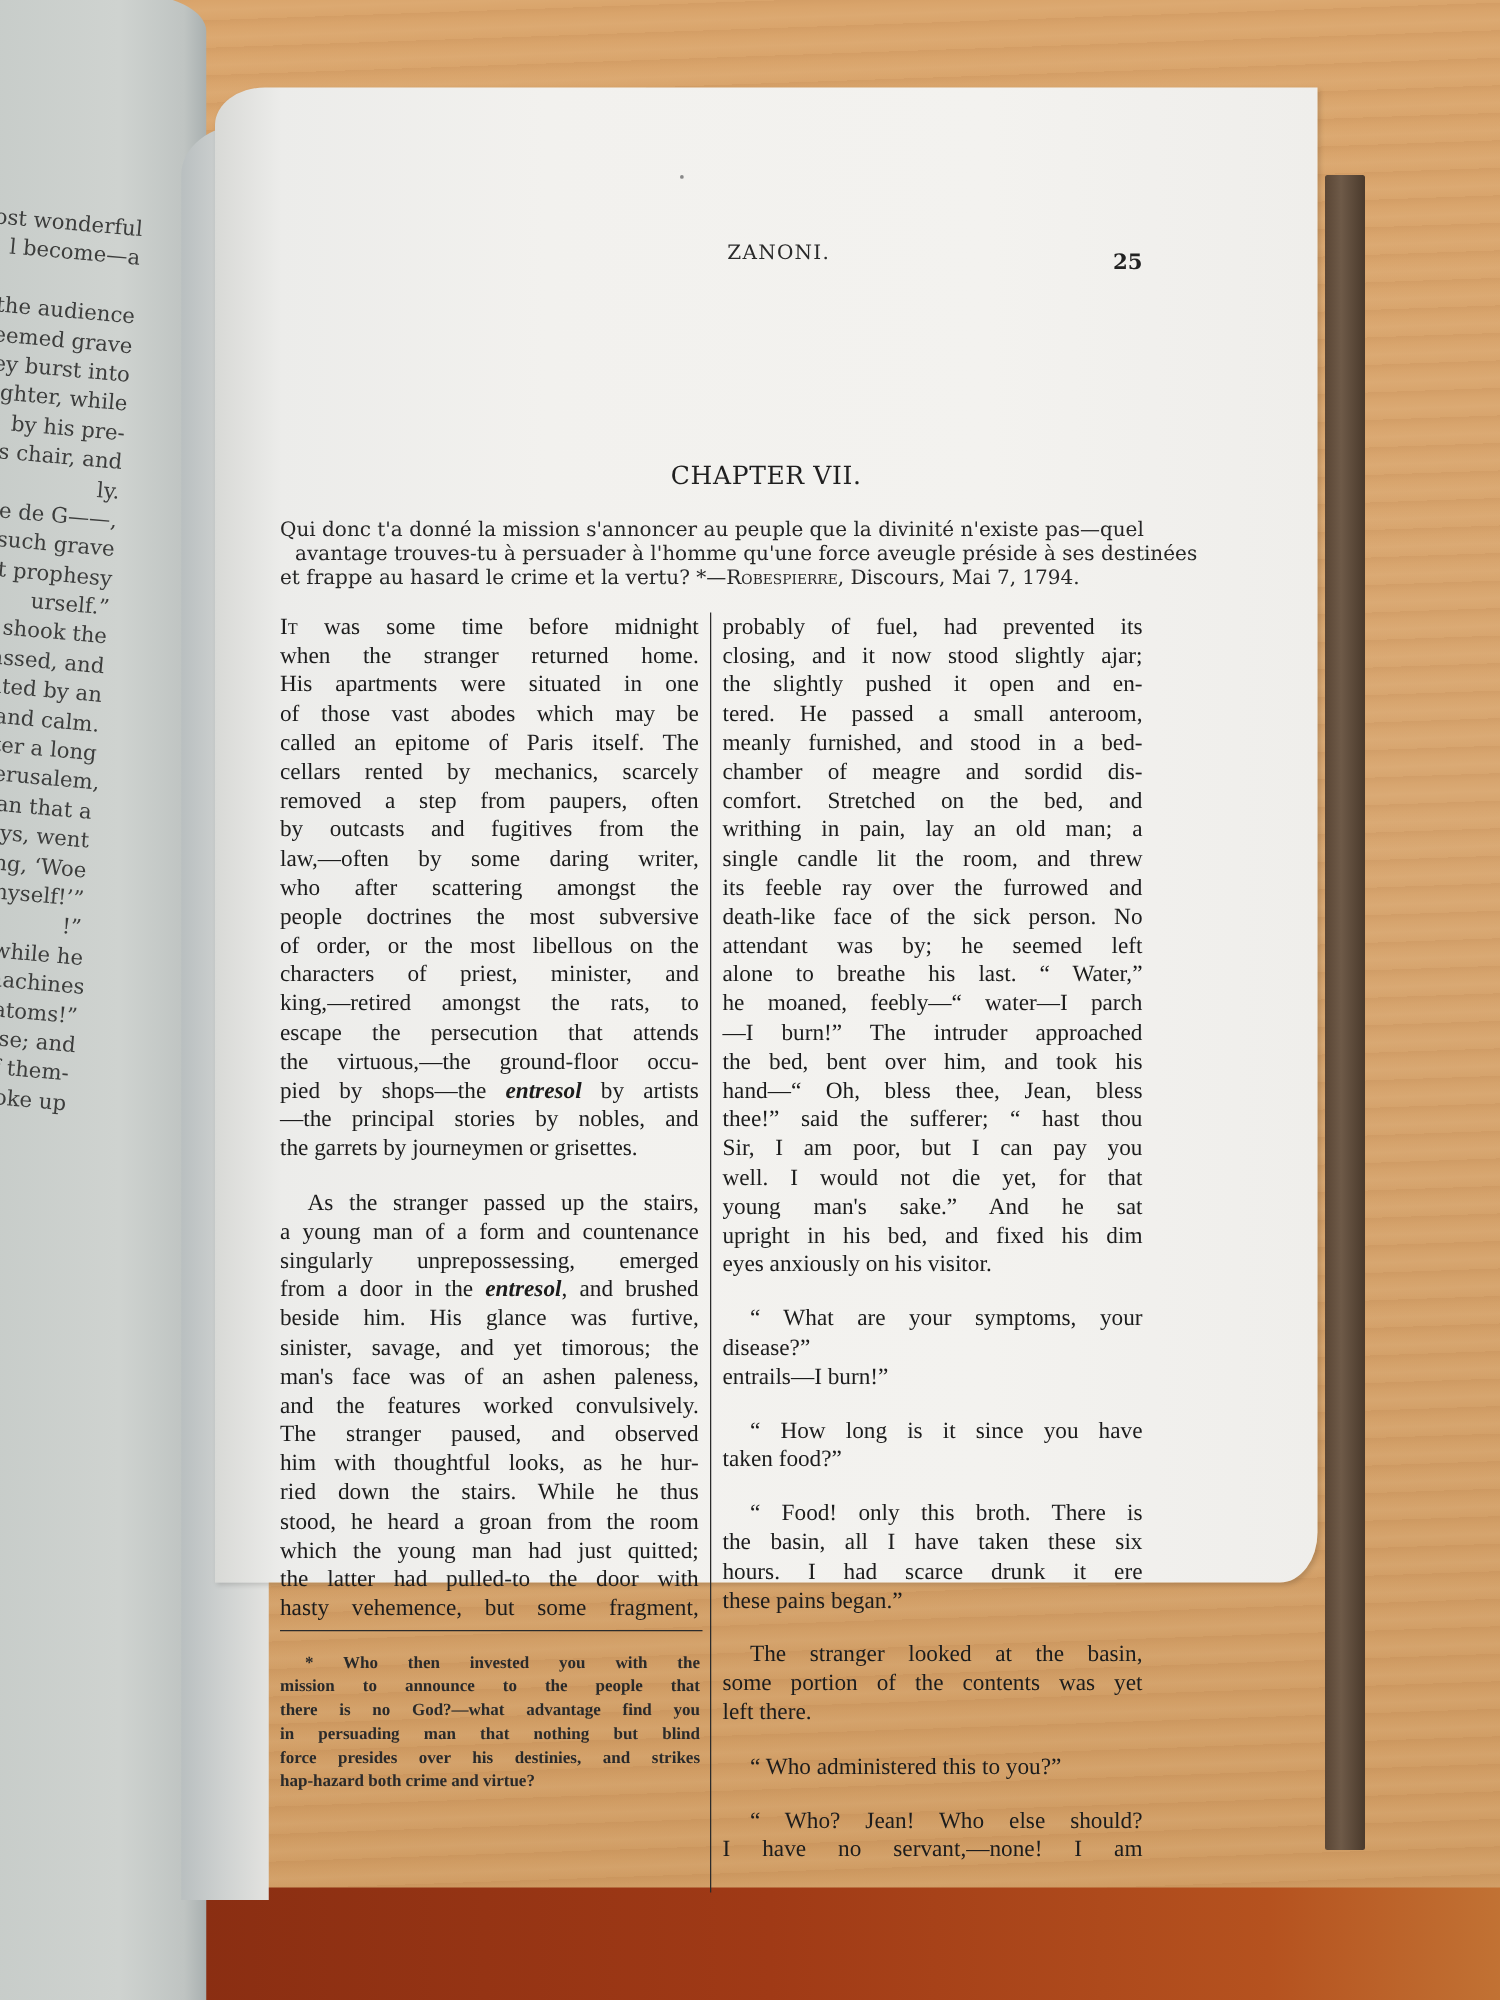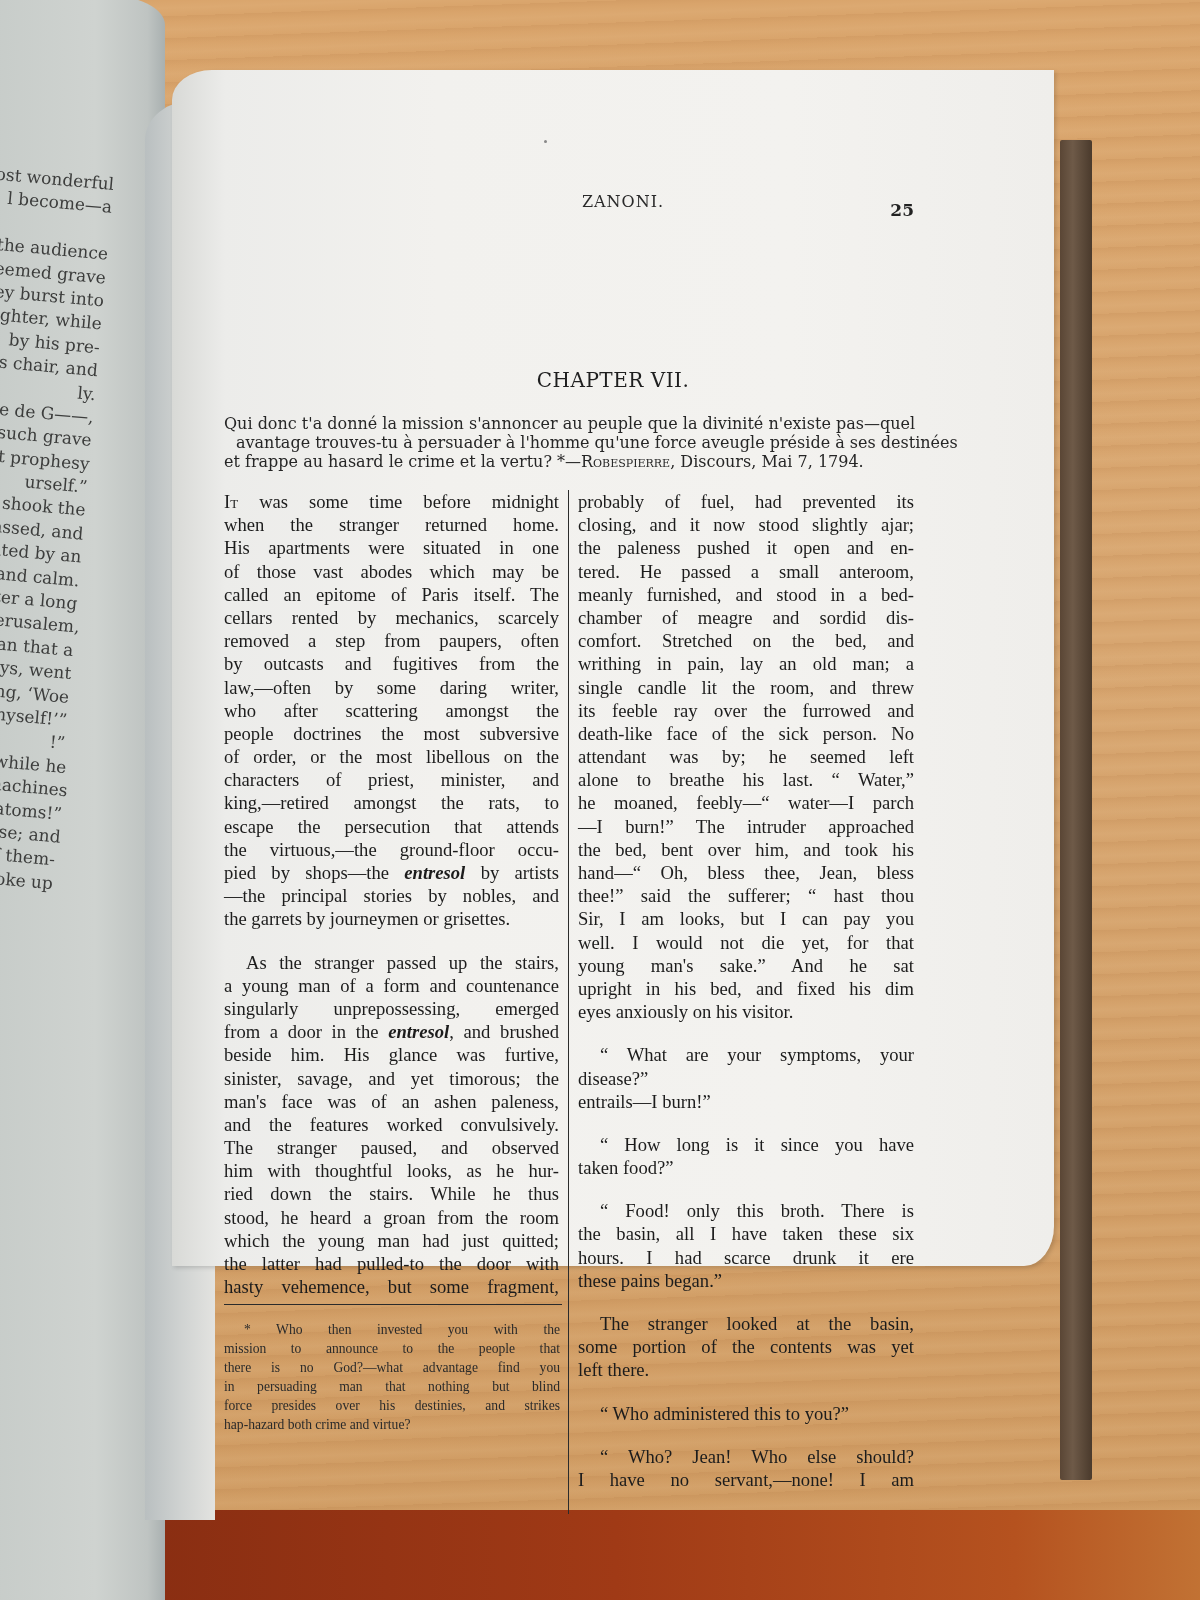--- a/index.html
+++ b/index.html
@@ -78,21 +78,21 @@
   .col .ln.ind { padding-left: 22px; margin-top: 20px; }
   .col em { font-style: italic; font-weight: bold; }
   .col-rule {
     position: absolute; left: 396px; top: 420px; width: 1px; height: 1024px; background: #2b2b2b;
   }
   .footnote-rule {
     position: absolute; left: 52px; top: 1234px; width: 338px; height: 1px; background: #2b2b2b;
   }
   .footnote {
     position: absolute; left: 52px; top: 1250px; width: 336px;
-    font-family: "Liberation Serif", serif; font-weight: normal; font-size: 13.6px; line-height: 19px; color: #2a2a2a;
+    font-family: "Liberation Serif", serif; font-weight: bold; font-size: 13.6px; line-height: 19px; color: #2a2a2a;
   }
   .footnote .ln { display: block; white-space: nowrap; text-align: justify; text-align-last: justify; }
   .footnote .ln.ind { padding-left: 20px; }
   .footnote .ln.end { text-align-last: left; }
   .page-mark {
     position: absolute; left: 372px; top: 70px; width: 3px; height: 3px; background: #888; border-radius: 50%;
   }
 </style>
 </head>
 <body>
@@ -197,37 +197,37 @@
     <span class="ln">in persuading man that nothing but blind</span>
     <span class="ln">force presides over his destinies, and strikes</span>
     <span class="ln end">hap-hazard both crime and virtue?</span>
   </div>
 
   <div class="col-rule"></div>
 
   <div class="col col-right">
     <span class="ln">probably of fuel, had prevented its</span>
     <span class="ln">closing, and it now stood slightly ajar;</span>
-    <span class="ln">the paleness pushed it open and en-</span>
+    <span class="ln">the slightly pushed it open and en-</span>
     <span class="ln">tered.  He passed a small anteroom,</span>
     <span class="ln">meanly furnished, and stood in a bed-</span>
     <span class="ln">chamber of meagre and sordid dis-</span>
     <span class="ln">comfort.  Stretched on the bed, and</span>
     <span class="ln">writhing in pain, lay an old man; a</span>
     <span class="ln">single candle lit the room, and threw</span>
     <span class="ln">its feeble ray over the furrowed and</span>
     <span class="ln">death-like face of the sick person.  No</span>
     <span class="ln">attendant was by; he seemed left</span>
     <span class="ln">alone to breathe his last.  “ Water,”</span>
     <span class="ln">he moaned, feebly—“ water—I parch</span>
     <span class="ln">—I burn!”  The intruder approached</span>
     <span class="ln">the bed, bent over him, and took his</span>
     <span class="ln">hand—“ Oh, bless thee, Jean, bless</span>
     <span class="ln">thee!” said the sufferer; “ hast thou</span>
-    <span class="ln">Sir, I am looks, but I can pay you</span>
+    <span class="ln">Sir, I am poor, but I can pay you</span>
     <span class="ln">well.  I would not die yet, for that</span>
     <span class="ln">young man's sake.”  And he sat</span>
     <span class="ln">upright in his bed, and fixed his dim</span>
     <span class="ln end">eyes anxiously on his visitor.</span>
     <span class="ln ind">“ What are your symptoms, your</span>
     <span class="ln end">disease?”</span>
     <span class="ln end">entrails—I burn!”</span>
     <span class="ln ind">“ How long is it since you have</span>
     <span class="ln end">taken food?”</span>
     <span class="ln ind">“ Food! only this broth.  There is</span>

